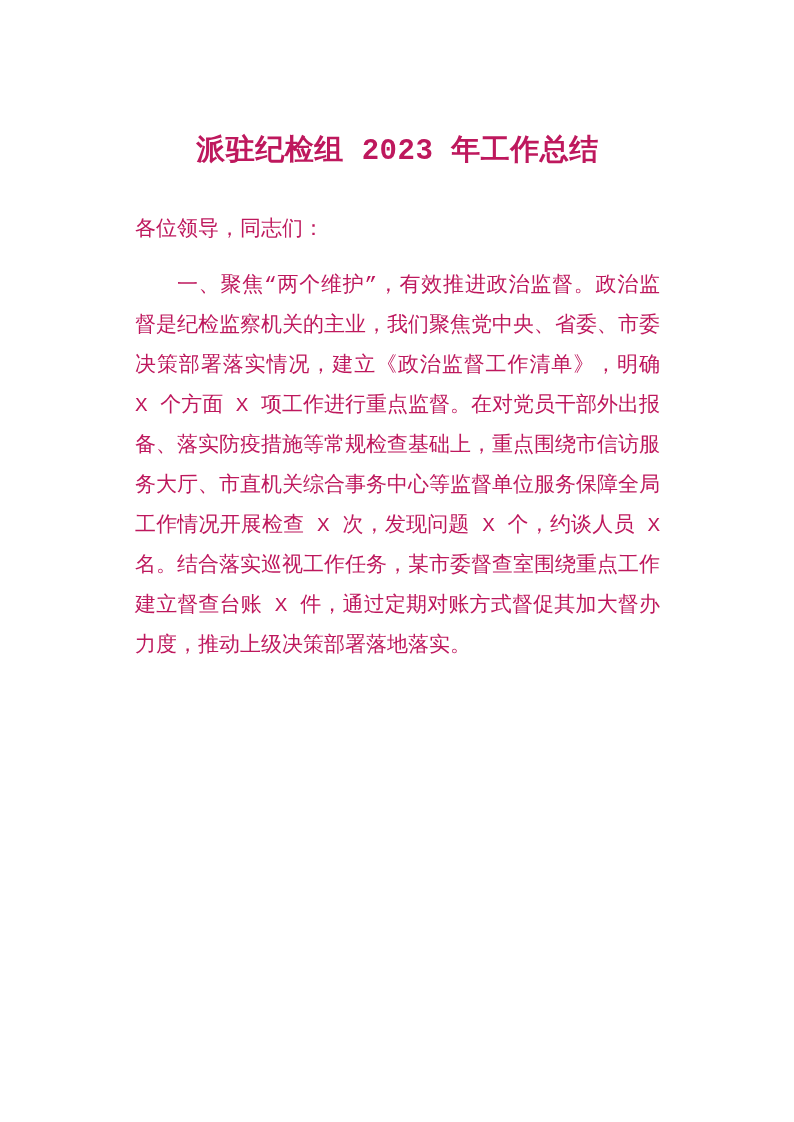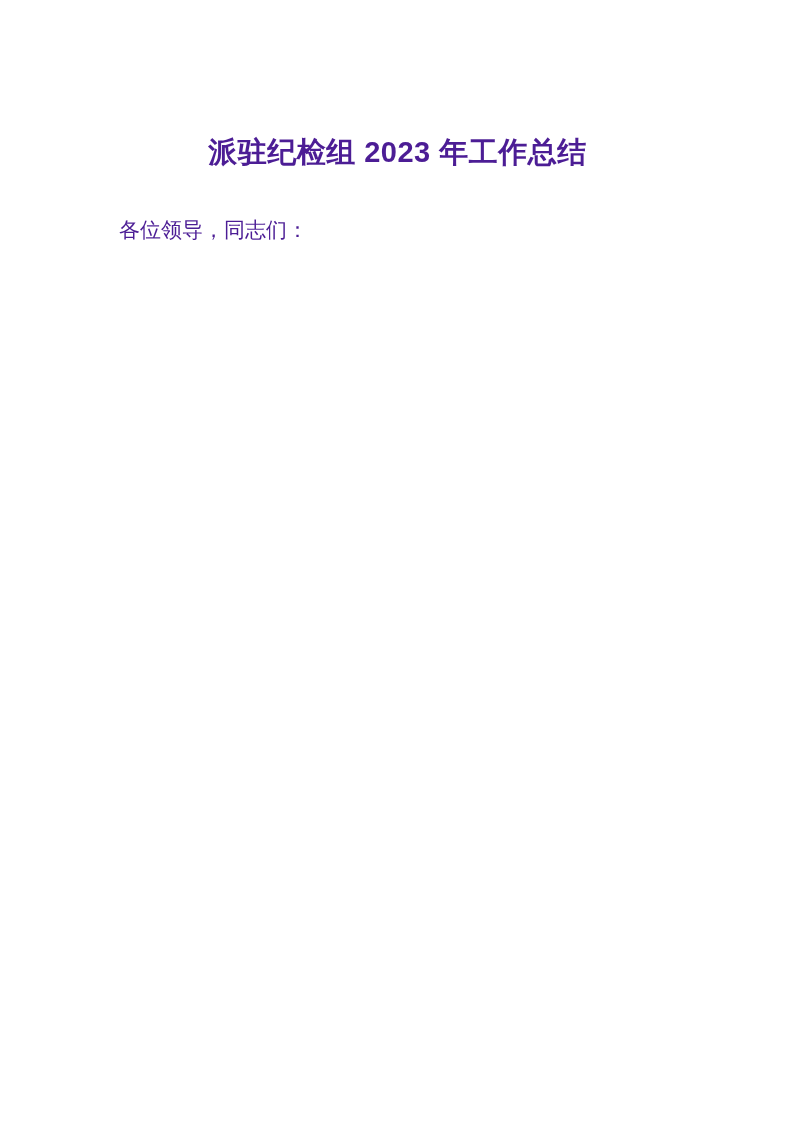--- a/index.html
+++ b/index.html
@@ -6,53 +6,54 @@
     margin: 0;
     padding: 0;
     background: #ffffff;
   }
   .page {
     position: relative;
     width: 794px;
     height: 1122px;
     background: #ffffff;
     overflow: hidden;
-    font-family: Liberation Sans, sans-serif;
-    color: #4c1d95;
+    font-family: Liberation Mono, monospace;
+    color: #be185d;
   }
   .content {
     position: absolute;
     left: 119px;
     top: 130px;
     width: 557px;
   }
   .doc-title {
     margin: 0 0 36px 0;
     font-size: 29px;
     line-height: 44px;
     font-weight: bold;
     text-align: center;
     letter-spacing: 0.5px;
   }
   .doc-body p {
-    margin: 0;
+    margin: 16px;
     font-size: 21px;
     line-height: 40px;
     text-align: justify;
     text-justify: inter-ideograph;
     text-indent: 2em;
     word-break: break-all;
   }
   .doc-body p.salutation {
     text-indent: 0;
   }
 </style>
 </head>
 <body>
 
 <div class="page">
   <div class="content">
     <h1 class="doc-title">派驻纪检组 2023 年工作总结</h1>
     <div class="doc-body">
       <p class="salutation">各位领导，同志们：</p>
+      <p>一、聚焦“两个维护”，有效推进政治监督。政治监督是纪检监察机关的主业，我们聚焦党中央、省委、市委决策部署落实情况，建立《政治监督工作清单》，明确 X 个方面 X 项工作进行重点监督。在对党员干部外出报备、落实防疫措施等常规检查基础上，重点围绕市信访服务大厅、市直机关综合事务中心等监督单位服务保障全局工作情况开展检查 X 次，发现问题 X 个，约谈人员 X 名。结合落实巡视工作任务，某市委督查室围绕重点工作建立督查台账 X 件，通过定期对账方式督促其加大督办力度，推动上级决策部署落地落实。</p>
     </div>
   </div>
 </div>
 
 </body></html>

